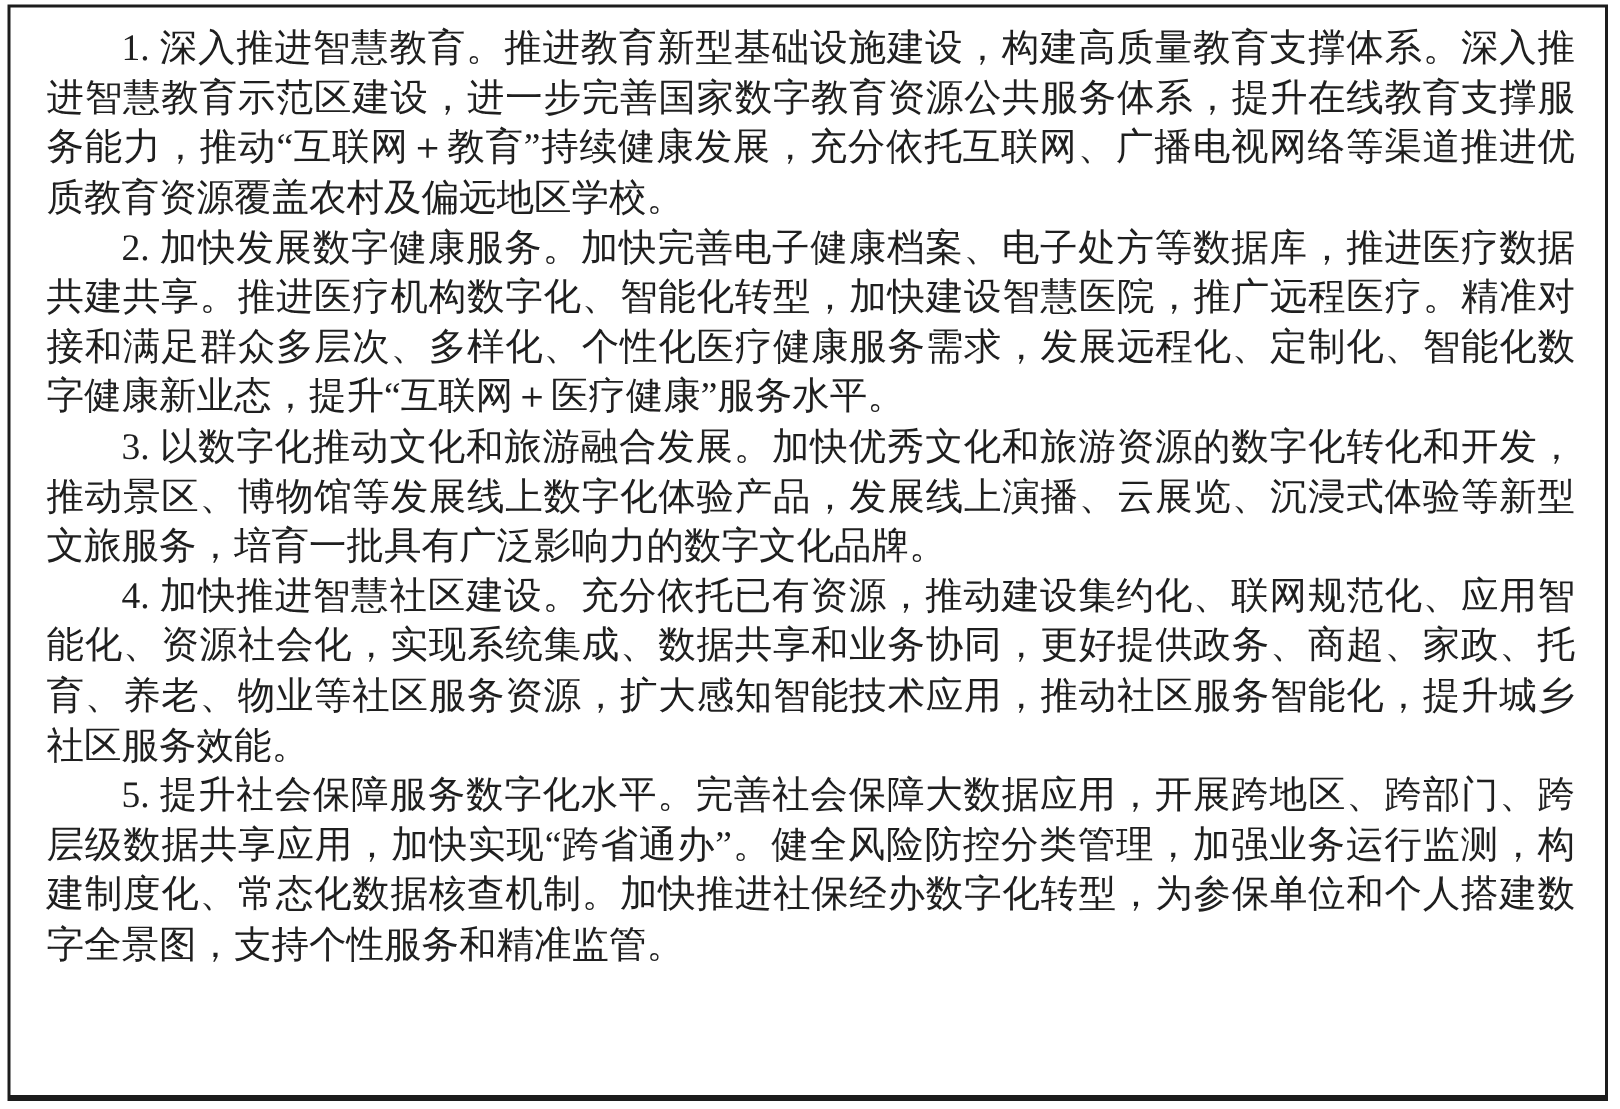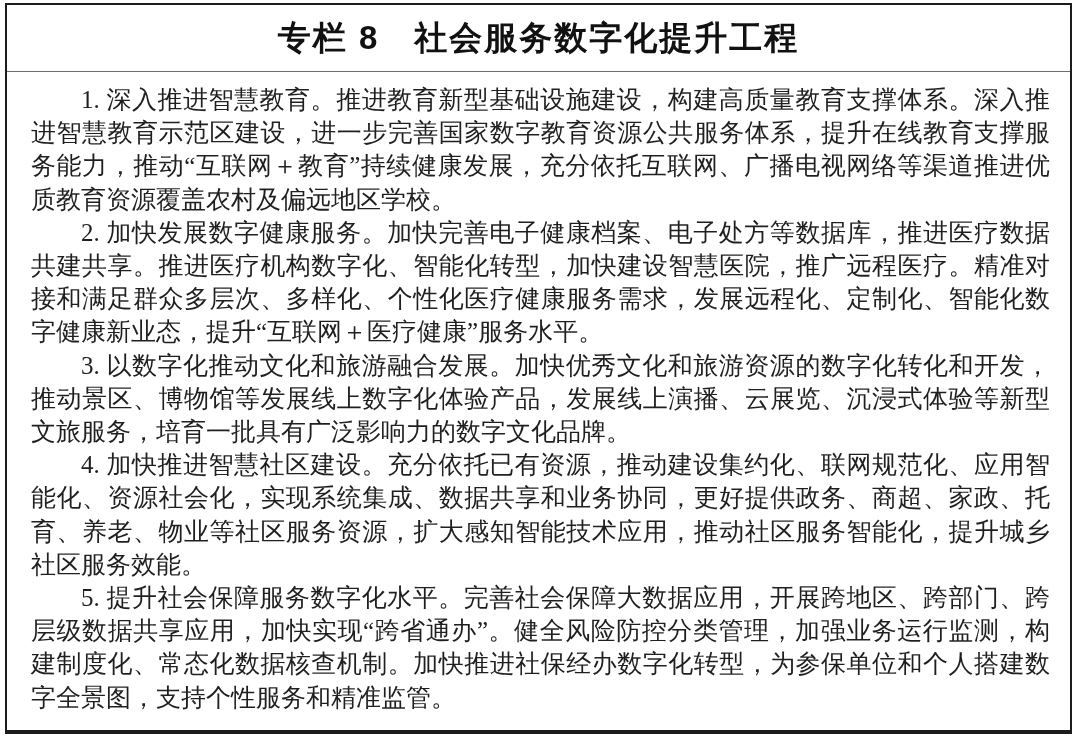--- a/index.html
+++ b/index.html
@@ -54,21 +54,20 @@
   .para {
     margin: 0;
     text-indent: 2em;
   }
 </style>
 </head>
 <body>
 
 <div class="page">
   <div class="column-box">
-    <div class="box-title">专栏 8　社会服务数字化提升工程</div>
     <div class="box-body">
       <p class="para">1. 深入推进智慧教育。推进教育新型基础设施建设，构建高质量教育支撑体系。深入推进智慧教育示范区建设，进一步完善国家数字教育资源公共服务体系，提升在线教育支撑服务能力，推动“互联网＋教育”持续健康发展，充分依托互联网、广播电视网络等渠道推进优质教育资源覆盖农村及偏远地区学校。</p>
       <p class="para">2. 加快发展数字健康服务。加快完善电子健康档案、电子处方等数据库，推进医疗数据共建共享。推进医疗机构数字化、智能化转型，加快建设智慧医院，推广远程医疗。精准对接和满足群众多层次、多样化、个性化医疗健康服务需求，发展远程化、定制化、智能化数字健康新业态，提升“互联网＋医疗健康”服务水平。</p>
       <p class="para">3. 以数字化推动文化和旅游融合发展。加快优秀文化和旅游资源的数字化转化和开发，推动景区、博物馆等发展线上数字化体验产品，发展线上演播、云展览、沉浸式体验等新型文旅服务，培育一批具有广泛影响力的数字文化品牌。</p>
       <p class="para">4. 加快推进智慧社区建设。充分依托已有资源，推动建设集约化、联网规范化、应用智能化、资源社会化，实现系统集成、数据共享和业务协同，更好提供政务、商超、家政、托育、养老、物业等社区服务资源，扩大感知智能技术应用，推动社区服务智能化，提升城乡社区服务效能。</p>
       <p class="para">5. 提升社会保障服务数字化水平。完善社会保障大数据应用，开展跨地区、跨部门、跨层级数据共享应用，加快实现“跨省通办”。健全风险防控分类管理，加强业务运行监测，构建制度化、常态化数据核查机制。加快推进社保经办数字化转型，为参保单位和个人搭建数字全景图，支持个性服务和精准监管。</p>
     </div>
   </div>
 </div>
 

